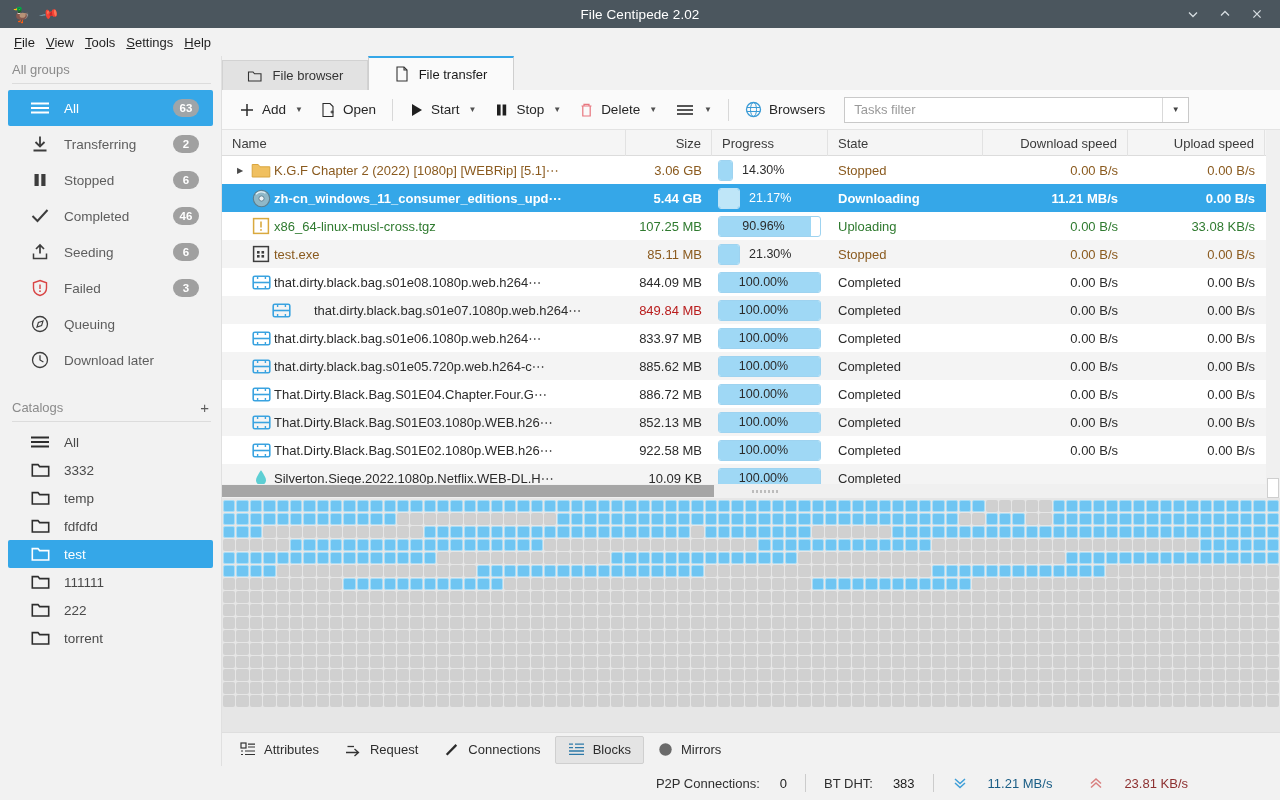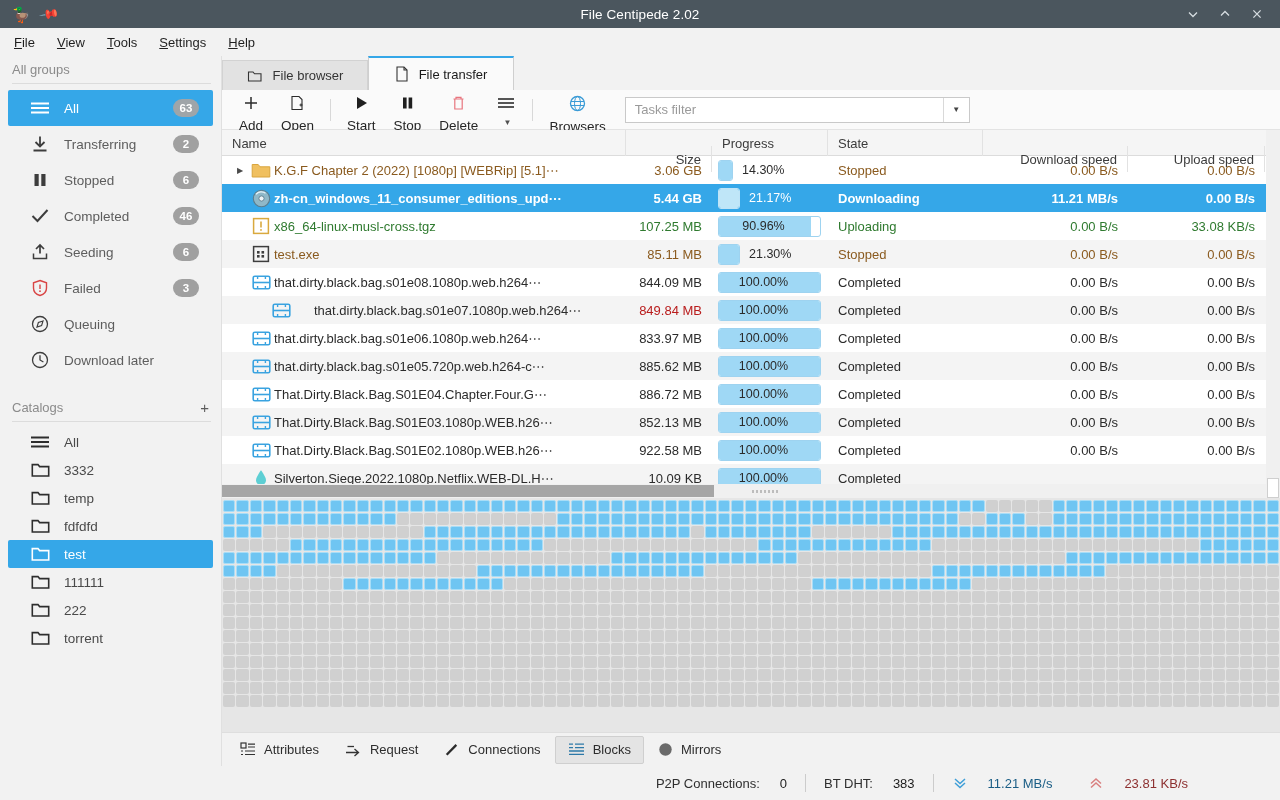--- a/index.html
+++ b/index.html
@@ -28,21 +28,21 @@
   .tb-right { margin-left: auto; display: flex; align-items: center; gap: 2px; padding-right: 8px; z-index: 2; }
   .wbtn {
     width: 30px; height: 26px; display: flex; align-items: center; justify-content: center;
     color: #d7dde1; font-size: 13px;
   }
   .wbtn svg { display:block; }
 
   
   .menubar {
     height: 28px; background: #f2f2f2; display: flex; align-items: center;
-    padding-left: 14px; gap: 22px; flex: 0 0 28px; border-bottom: 0;
+    padding-left: 14px; gap: 11px; flex: 0 0 28px; border-bottom: 0;
   }
   .menu-item { font-size: 13px; color: #1f1f1f; }
   .menu-item u { text-decoration: underline; }
 
   
   .body { flex: 1; display: flex; min-height: 0; background: #f2f2f2; }
 
   
   .sidebar { width: 221px; flex: 0 0 221px; background: #f2f2f2; display: flex; flex-direction: column; }
   .side-section-head {
@@ -89,21 +89,21 @@
   .tab.active { background: #fafafa; color: #1a1a1a; height: 34px; border-top: 2px solid #35a7e8; border-color:#cfcfcf; border-top-color:#35a7e8; }
   .tab .t-ic { display: flex; align-items: center; }
 
   
   .toolbar {
     height: 40px; flex: 0 0 40px; background: #fafafa; display: flex; align-items: center;
     gap: 0px; padding: 0 8px; border-bottom: 1px solid #e3e3e3;
   }
   .tbtn {
     display: flex; align-items: center; gap: 7px; height: 30px; padding: 0 9px;
-    font-size: 13.5px; color: #262626; border-radius: 2px; flex-direction: column;
+    font-size: 13.5px; color: #262626; border-radius: 2px;
   }
   .tbtn .caret { font-size: 8px; color: #505050; margin-left: 2px; }
   .tsep { width: 1px; height: 22px; background: #d8d8d8; margin: 0 7px; }
   .filterbox {
     margin-left: 10px; flex: 1; height: 26px; background: #ffffff;
     border: 1px solid #c9c9c9; display: flex; align-items: center;
     padding: 0 0 0 9px; max-width: 345px;
   }
   .filterbox input {
     border: none; outline: none; font-size: 13px; color: #1f1f1f; flex: 1;
@@ -115,21 +115,21 @@
     display: flex; align-items: center; justify-content: center; color: #444; font-size: 8px;
   }
 
   
   .tablewrap { background: #ffffff; position: relative; flex: 0 0 368px; overflow: hidden; }
   .thead { display: flex; height: 26px; background: #f5f5f5; border-bottom: 1px solid #dcdcdc; }
   .th {
     font-size: 13px; color: #3b3b3b; display: flex; align-items: center;
     padding: 0 10px; border-right: 1px solid #e2e2e2; height: 26px; overflow:hidden; white-space:nowrap;
   }
-  .th.r { justify-content: flex-end; margin-top: 16px; }
+  .th.r { justify-content: flex-end; }
   .rows { }
   .row { display: flex; height: 28px; align-items: center; background: #ffffff; }
   .row.alt { background: #f4f4f4; }
   .row.sel { background: #35a7e8; }
   .row.sel .cell, .row.sel .pct { color: #ffffff !important; }
   .cell { font-size: 13px; color: #2b2b2b; padding: 0 10px; display: flex; align-items: center;
           height: 28px; overflow: hidden; white-space: nowrap; }
   .cell.r { justify-content: flex-end; }
   .c-name { display: flex; align-items: center; gap: 0px; }
   .expander { width: 16px; flex:0 0 16px; display:flex; align-items:center; justify-content:center; color:#4a4a4a; font-size: 8px; }

